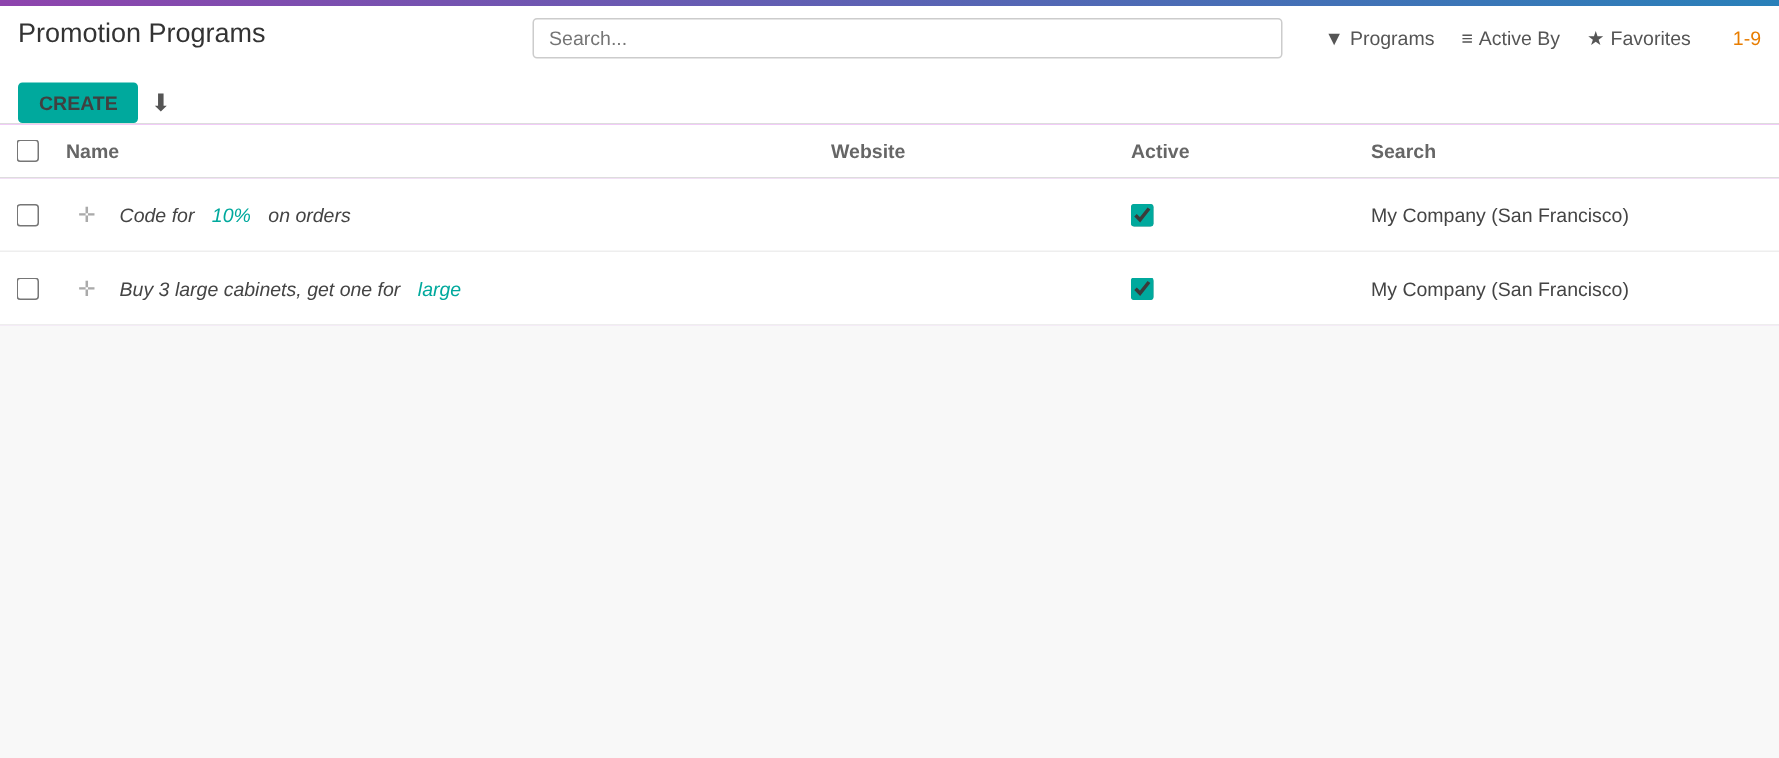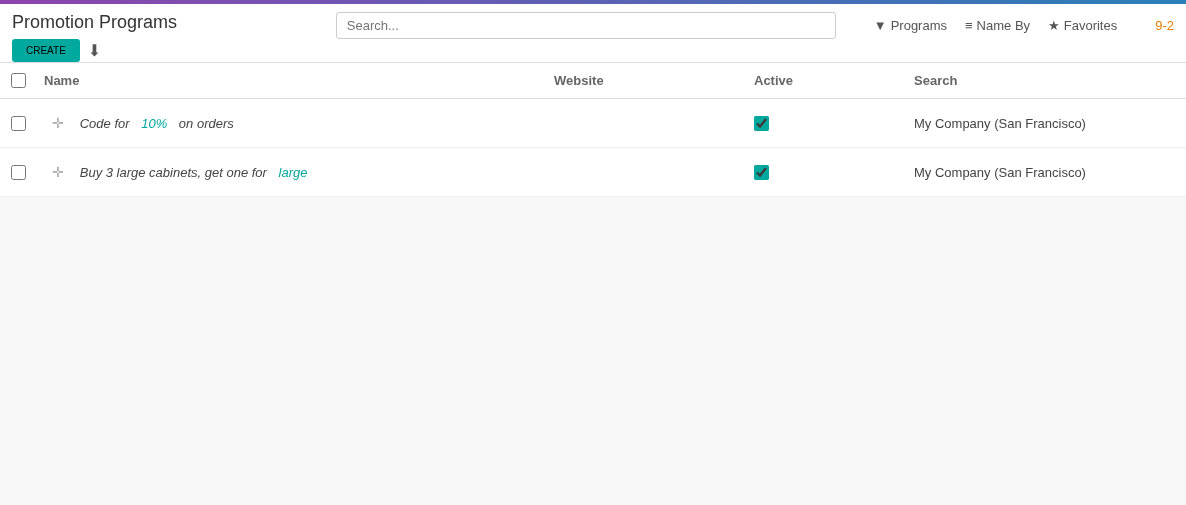--- a/index.html
+++ b/index.html
@@ -7,46 +7,46 @@
 
     .top-bar {
       height: 4px;
       background: linear-gradient(to right, #8e44ad, #2980b9);
     }
 
     .page-title {
       font-size: 18px;
       font-weight: 400;
       color: #333;
-      margin-bottom: 6px;
+      margin-bottom: 22px;
     }
 
     .toolbar { display: flex; align-items: center; gap: 8px; }
 
     .create-btn {
       background: #00a99d;
-      color: #000000;
+      color: #404040;
       border: none;
       padding: 6px 14px;
-      font-size: 10px;
-      font-weight: normal;
+      font-size: 13px;
+      font-weight: bold;
       cursor: pointer;
       border-radius: 3px;
     }
 
     .download-icon {
       color: #555;
       font-size: 16px;
       cursor: pointer;
     }
 
     .header-right {
       display: flex;
       align-items: center;
-      gap: 14px;
+      gap: 4px;
       flex: 1;
       justify-content: flex-end;
     }
 
     .search-box {
       flex: 1;
       max-width: 500px;
       margin-left: 20px;
       border: 1px solid #ccc;
       border-radius: 3px;
@@ -177,28 +177,28 @@
     </div>
     <div class="header-right" style="display:flex; align-items:center; padding-bottom: 8px;">
       <input class="search-box" type="text" placeholder="Search..." style="">
       <div class="filter-bar">
         <button class="filter-btn">
           <span>▼</span>
           <span>Programs</span>
         </button>
         <button class="filter-btn">
           <span>≡</span>
-          <span>Name By</span>
+          <span>Active By</span>
         </button>
         <button class="filter-btn">
           <span>★</span>
           <span>Favorites</span>
         </button>
       </div>
-      <span class="record-count">9-2</span>
+      <span class="record-count">1-9</span>
     </div>
   </div>
 </div>
 
 <div class="table-container">
   <div class="list-header-row">
     <span class="checkbox-col">
       <input type="checkbox" style="">
     </span>
     <span>Name</span>

